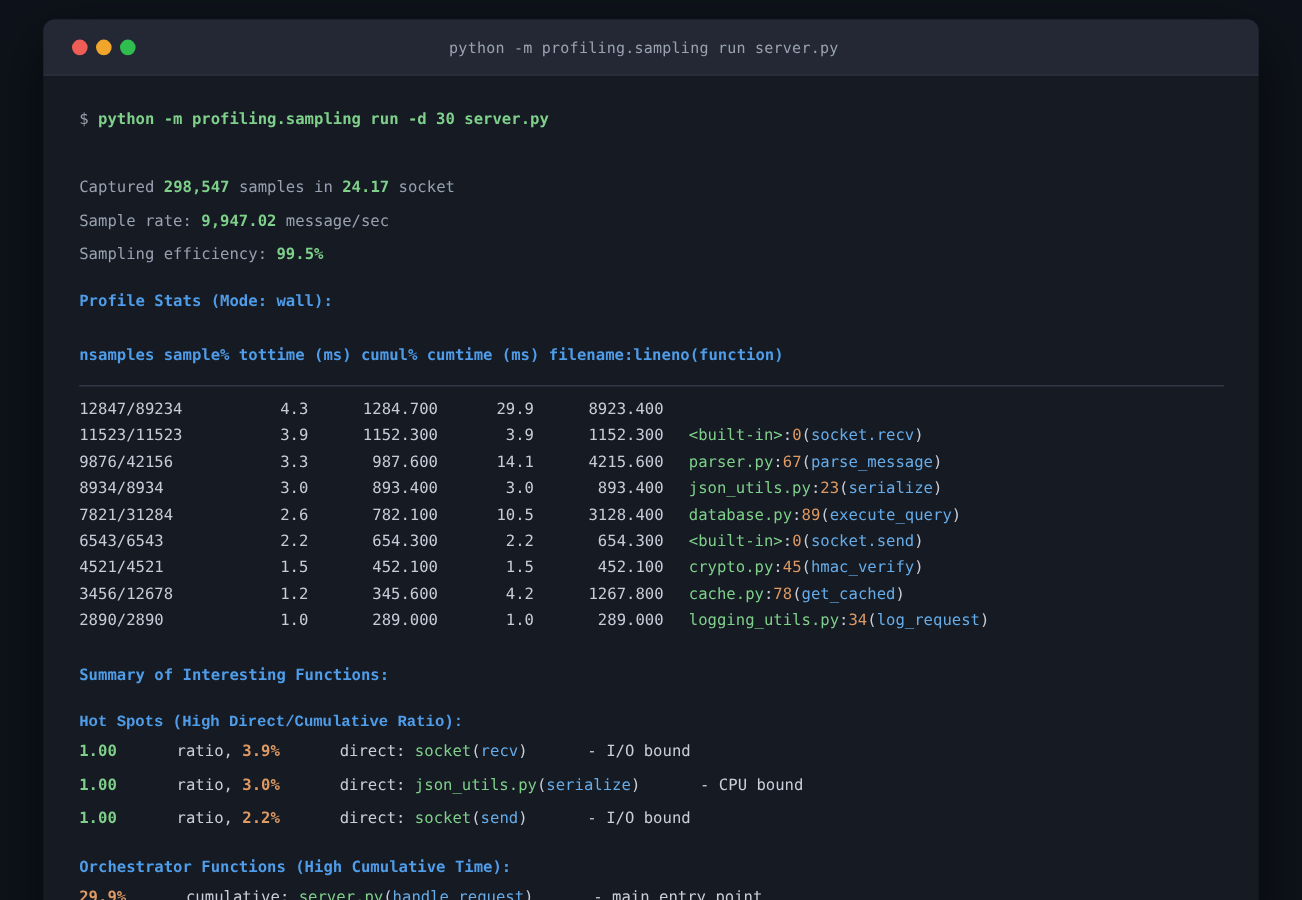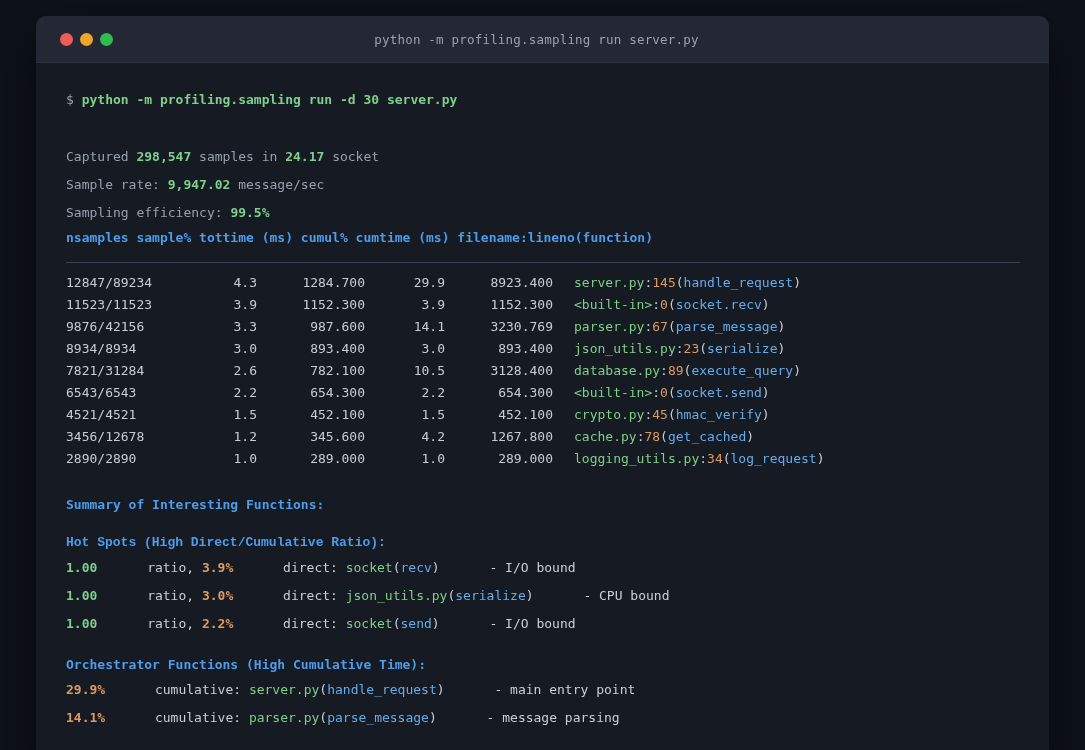--- a/index.html
+++ b/index.html
@@ -43,21 +43,21 @@
     font-size: 13px;
     color: #c9cfda;
   }
   .line { white-space: pre; line-height: 22px; }
   .lh28 { line-height: 28px; }
   .gray   { color: #98a1b0; }
   .light-t{ color: #c9cfda; padding-left: 42px; }
   .green  { color: #7ed08a; }
   .blue   { color: #66ace9; }
   .orange { color: #df9a63; }
-  .hblue  { color: #4f9ce8; font-weight: bold; }
+  .hblue  { color: #4f9ce8; font-weight: bold; margin-top: 23px; }
   .b      { font-weight: bold; }
   .cmd-line { margin-bottom: 32px; }
   .heading-gap { margin-top: 14px; }
   .divider {
     height: 1px;
     background: #3a4150;
     margin: 13px 0 9px 0;
     width: 954px;
   }
   .prow { display: flex; white-space: pre; line-height: 22px; color: #c7cdd8; }
@@ -87,29 +87,30 @@
   <div class="term">
 
     <div class="line cmd-line"><span class="gray">$ </span><span class="green b">python -m profiling.sampling run -d 30 server.py</span></div>
 
     <div class="line lh28"><span class="gray">Captured </span><span class="green b">298,547</span><span class="gray"> samples in </span><span class="green b">24.17</span><span class="gray"> socket</span></div>
 
     <div class="line lh28"><span class="gray">Sample rate: </span><span class="green b">9,947.02</span><span class="gray"> message/sec</span></div>
 
     <div class="line lh28"><span class="gray">Sampling efficiency: </span><span class="green b">99.5%</span></div>
 
+    <div class="line heading-gap hblue">Profile Stats (Mode: wall):</div>
     <div class="line hblue">nsamples sample% tottime (ms) cumul% cumtime (ms) filename:lineno(function)</div>
 
     <div class="divider"></div>
 
-    <div class="prow"><span class="c1">12847/89234</span><span class="c2">4.3</span><span class="c3">1284.700</span><span class="c4">29.9</span><span class="c5">8923.400</span><span class="c6"><span class="green">server.py</span><span>:</span><span class="orange">145</span><span>(</span><span class="blue">handle_request</span><span>)</span></span></div>
+    <div class="prow"><span class="c1">12847/89234</span><span class="c2">4.3</span><span class="c3">1284.700</span><span class="c4">29.9</span><span class="c5">8923.400</span></div>
 
     <div class="prow"><span class="c1">11523/11523</span><span class="c2">3.9</span><span class="c3">1152.300</span><span class="c4">3.9</span><span class="c5">1152.300</span><span class="c6"><span class="green">&lt;built-in&gt;</span><span>:</span><span class="orange">0</span><span>(</span><span class="blue">socket.recv</span><span>)</span></span></div>
 
-    <div class="prow"><span class="c1">9876/42156</span><span class="c2">3.3</span><span class="c3">987.600</span><span class="c4">14.1</span><span class="c5">3230.769</span><span class="c6"><span class="green">parser.py</span><span>:</span><span class="orange">67</span><span>(</span><span class="blue">parse_message</span><span>)</span></span></div>
+    <div class="prow"><span class="c1">9876/42156</span><span class="c2">3.3</span><span class="c3">987.600</span><span class="c4">14.1</span><span class="c5">4215.600</span><span class="c6"><span class="green">parser.py</span><span>:</span><span class="orange">67</span><span>(</span><span class="blue">parse_message</span><span>)</span></span></div>
 
     <div class="prow"><span class="c1">8934/8934</span><span class="c2">3.0</span><span class="c3">893.400</span><span class="c4">3.0</span><span class="c5">893.400</span><span class="c6"><span class="green">json_utils.py</span><span>:</span><span class="orange">23</span><span>(</span><span class="blue">serialize</span><span>)</span></span></div>
 
     <div class="prow"><span class="c1">7821/31284</span><span class="c2">2.6</span><span class="c3">782.100</span><span class="c4">10.5</span><span class="c5">3128.400</span><span class="c6"><span class="green">database.py</span><span>:</span><span class="orange">89</span><span>(</span><span class="blue">execute_query</span><span>)</span></span></div>
 
     <div class="prow"><span class="c1">6543/6543</span><span class="c2">2.2</span><span class="c3">654.300</span><span class="c4">2.2</span><span class="c5">654.300</span><span class="c6"><span class="green">&lt;built-in&gt;</span><span>:</span><span class="orange">0</span><span>(</span><span class="blue">socket.send</span><span>)</span></span></div>
 
 
     <div class="prow"><span class="c1">4521/4521</span><span class="c2">1.5</span><span class="c3">452.100</span><span class="c4">1.5</span><span class="c5">452.100</span><span class="c6"><span class="green">crypto.py</span><span>:</span><span class="orange">45</span><span>(</span><span class="blue">hmac_verify</span><span>)</span></span></div>
 

